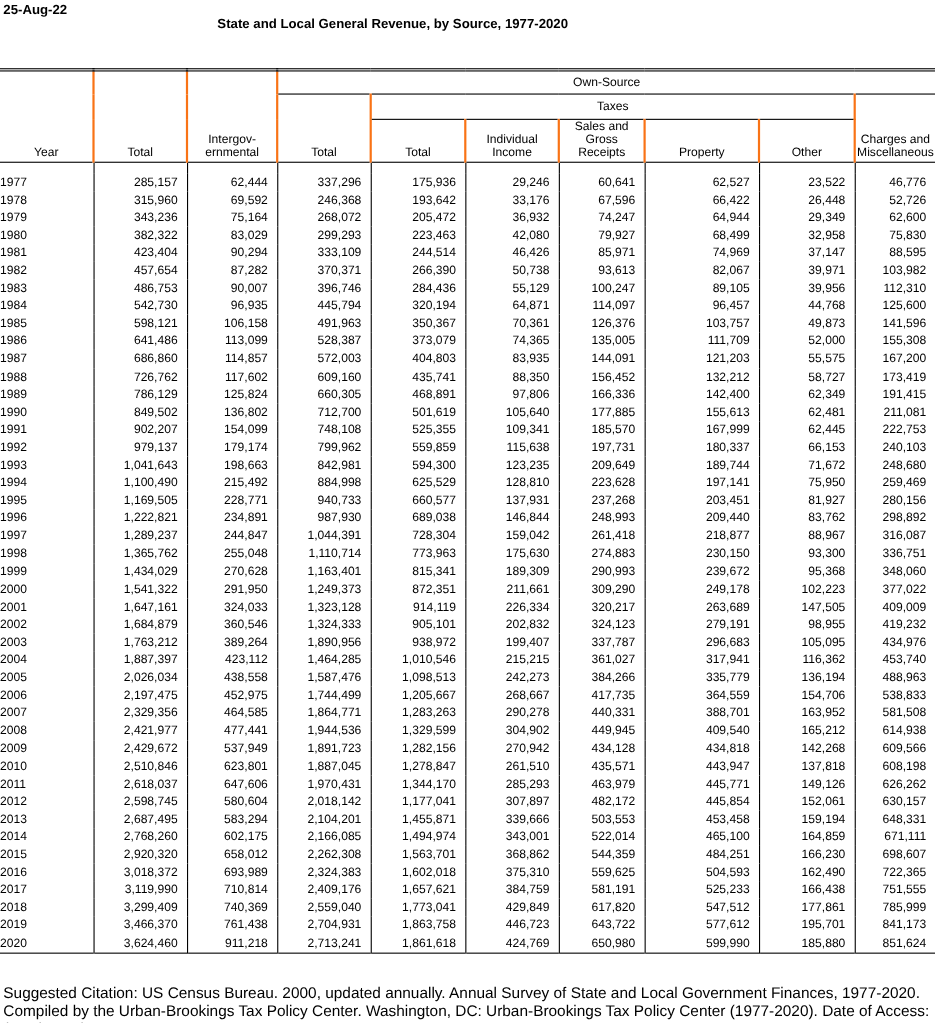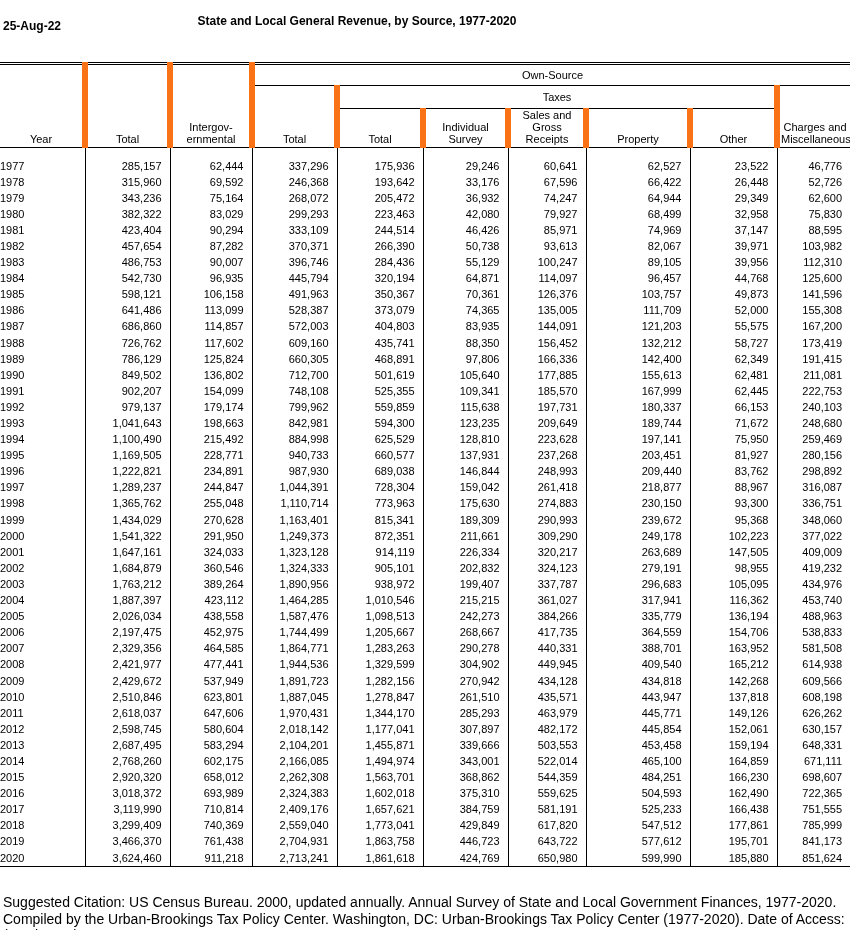--- a/index.html
+++ b/index.html
@@ -8,21 +8,21 @@
     position: relative;
     width: 850px;
     height: 930px;
     background: #ffffff;
     color: #000000;
     font-family: "Liberation Sans", sans-serif;
     overflow: hidden;
   }
   .date {
     position: absolute;
-    top: 19px;
+    top: 2px;
     left: 3px;
     font-size: 12px;
     font-weight: bold;
   }
   .titles {
     position: absolute;
     top: 14px;
     left: 0;
     width: 714px;
     text-align: center;
@@ -49,21 +49,21 @@
     font-size: 11px;
   }
   table.rev thead tr.h-a { height: 22px; }
   table.rev thead tr.h-b { height: 23px; }
   table.rev thead tr.h-c { height: 39px; }
   table.rev thead th {
     font-weight: normal;
     text-align: center;
     padding: 0 1px 2px 1px;
     border-bottom: 1px solid #000;
-    border-left: 6px solid #f97316;
+    border-left: 2px solid #f97316;
     vertical-align: bottom;
   }
   table.rev thead th.first { border-left: none; }
   table.rev thead th.grp { vertical-align: middle; padding-bottom: 0; }
   .pre { white-space: pre-line; }
   table.rev td {
     height: 16.1px;
     line-height: 16.1px;
     padding: 0;
     border-left: 1px solid #000;
@@ -116,21 +116,21 @@
       </tr>
       <tr class="h-b">
         <th rowspan="2">Total</th>
         <th colspan="5" class="grp">Taxes</th>
         <th rowspan="2" class="pre">Charges and
 Miscellaneous</th>
       </tr>
       <tr class="h-c">
         <th>Total</th>
         <th class="pre">Individual
-Survey</th>
+Income</th>
         <th class="pre">Sales and
 Gross
 Receipts</th>
         <th>Property</th>
         <th>Other</th>
       </tr>
     </thead>
     <tbody>
       <tr class="spacer">
         <td></td>

